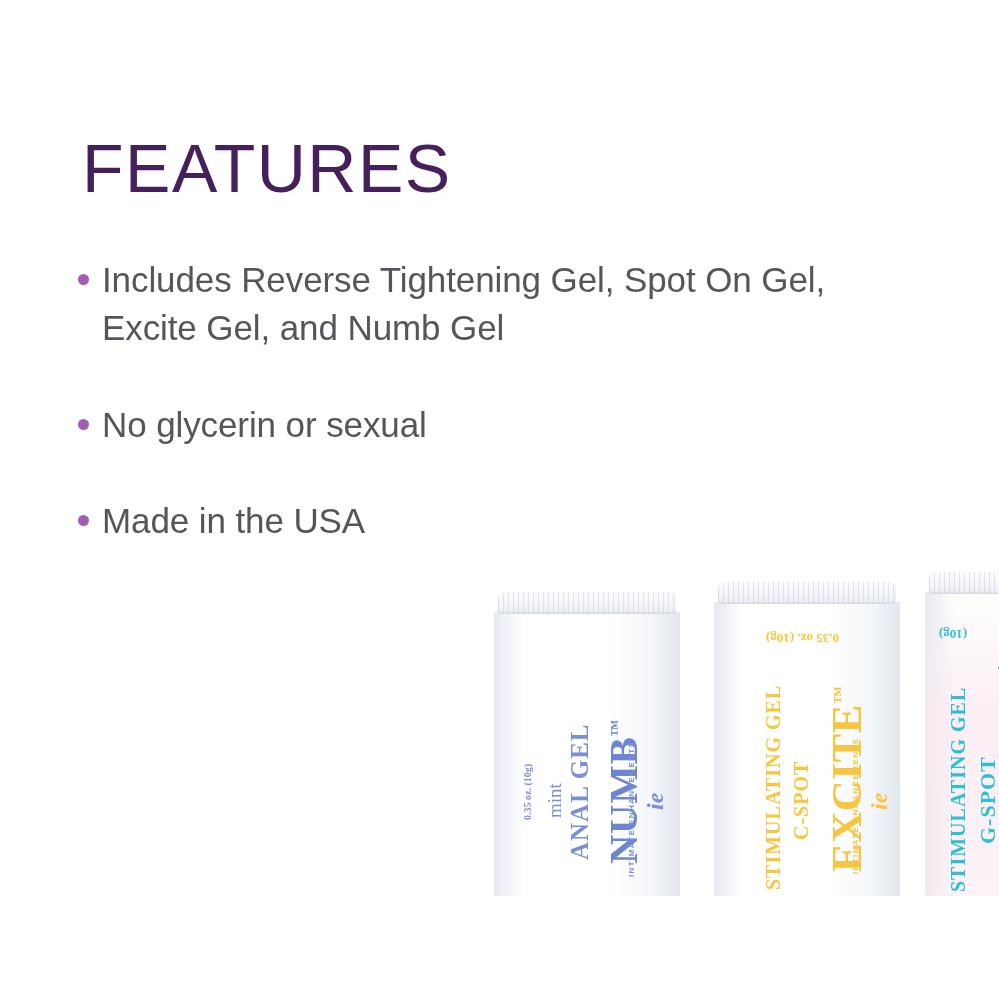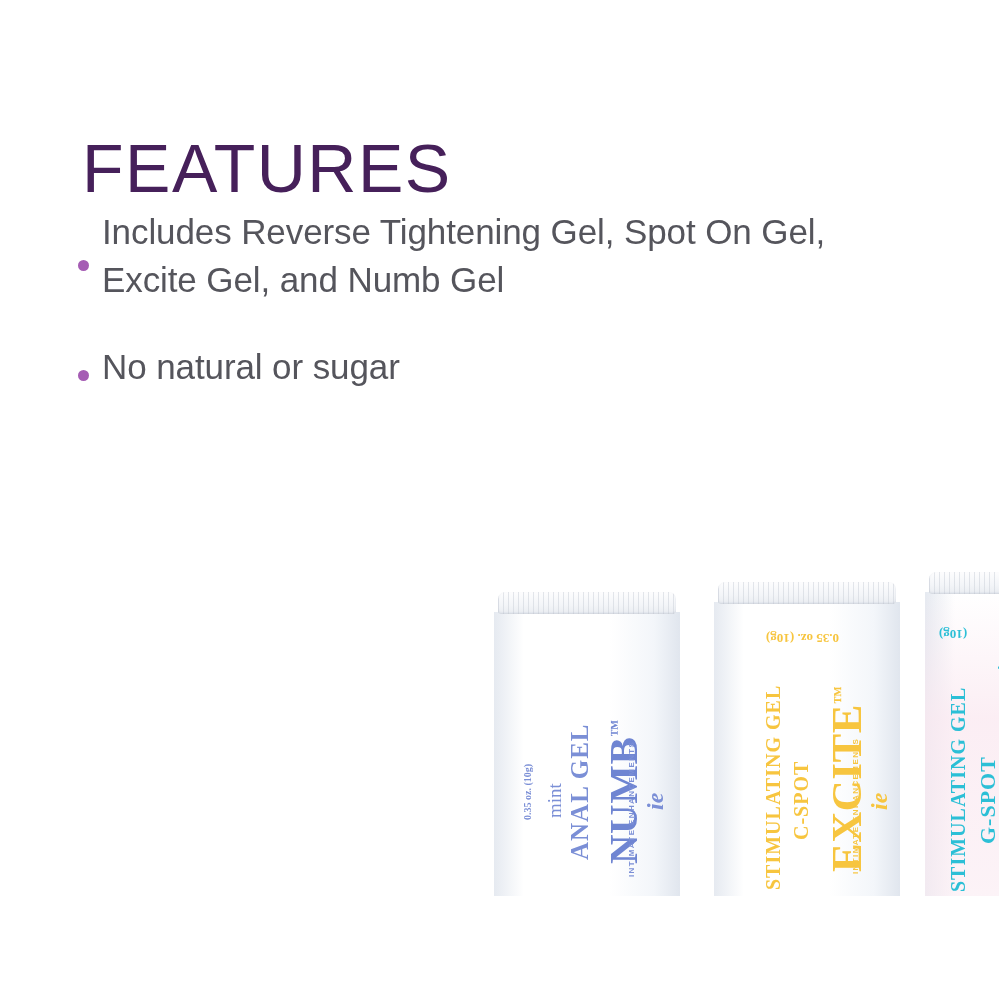--- a/index.html
+++ b/index.html
@@ -34,22 +34,23 @@
   
   .feature-list {
     position: absolute;
     left: 78px;
     top: 208px;
     width: 790px;
   }
   .feature-item {
     position: relative;
     display: flex;
-    align-items: center;
+    align-items: flex-start;
     margin-bottom: 38px;
+    margin-top: 48px;
   }
   .feature-bullet {
     flex: 0 0 auto;
     width: 11px;
     height: 11px;
     border-radius: 50%;
     background: #a55cb4;
     margin-top: 18px;
     margin-right: 13px;
   }
@@ -184,21 +185,25 @@
 
   <h1 class="page-title">FEATURES</h1>
 
   <ul class="feature-list" style="list-style:none;margin:0;padding:0;">
     <li class="feature-item">
       <span class="feature-bullet"></span>
       <span class="feature-text">Includes Reverse Tightening Gel, Spot On Gel, Excite Gel, and Numb Gel</span>
     </li>
     <li class="feature-item">
       <span class="feature-bullet"></span>
-      <span class="feature-text">No natural or sugar</span>
+      <span class="feature-text">No glycerin or sexual</span>
+    </li>
+    <li class="feature-item">
+      <span class="feature-bullet"></span>
+      <span class="feature-text">Made in the USA</span>
     </li>
   </ul>
 
   <div class="tubes-layer">
 
     <div class="tube" style="left:494px; width:186px; height:420px;">
       <div class="tube-body">
         <div class="tube-shade"></div>
         <div class="tube-cap"></div>
         <div class="tube-bottomband"></div>

